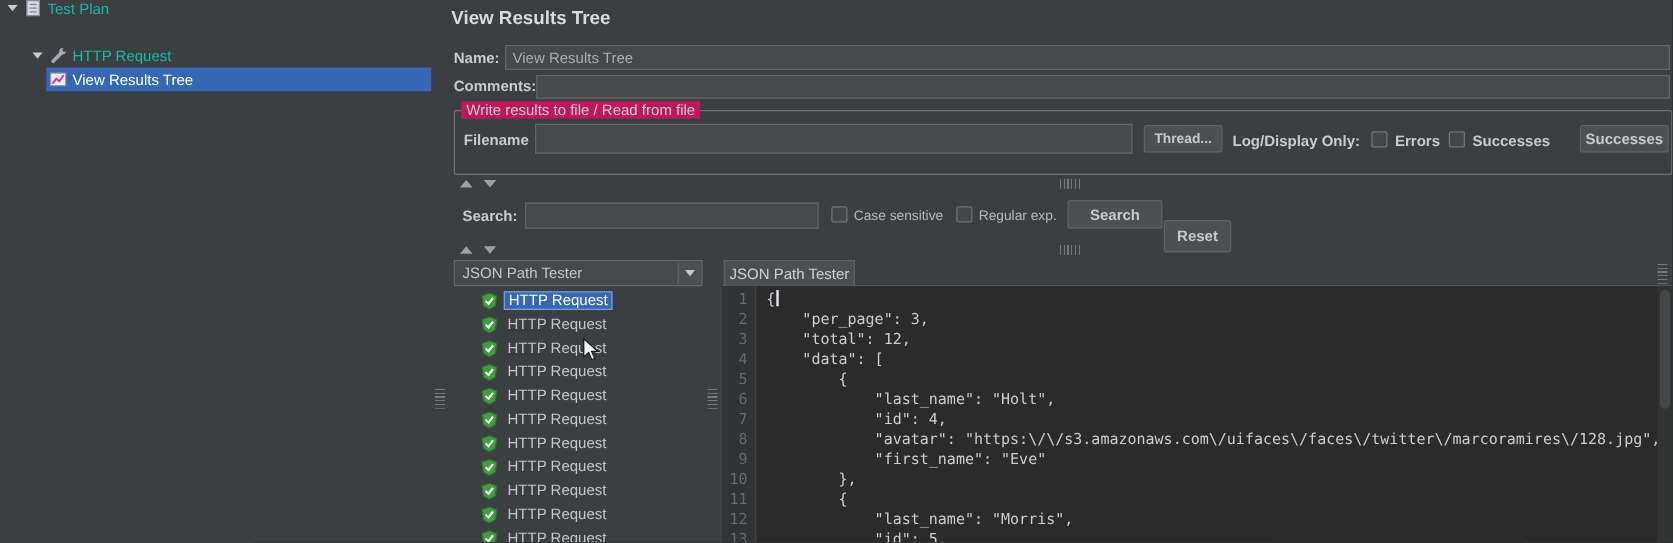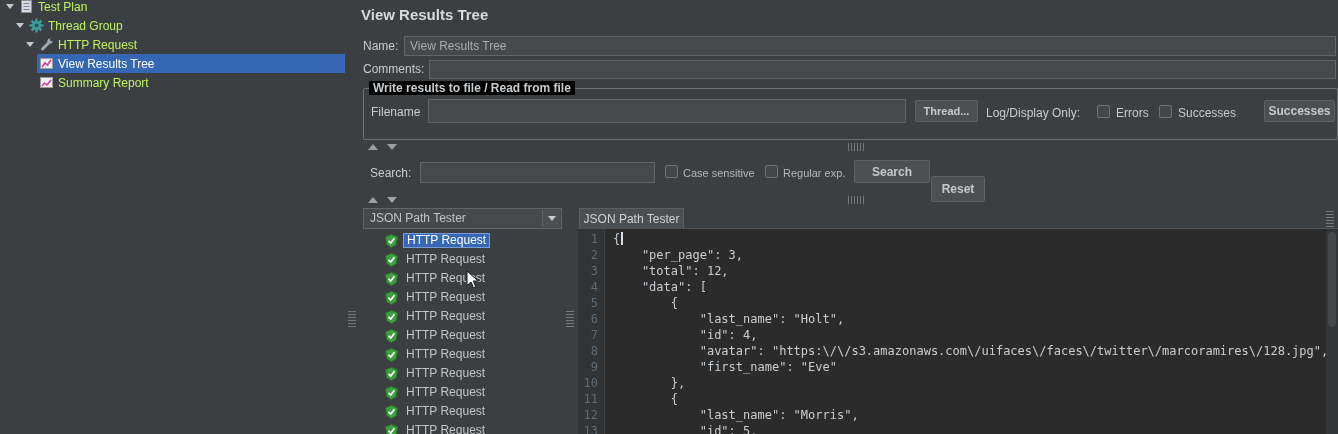--- a/index.html
+++ b/index.html
@@ -5,47 +5,47 @@
   html,body{margin:0;padding:0;background:#2b2b2b}
   #root{position:relative;width:1338px;height:434px;background:#3c3f41;
         font-family:"Liberation Sans",sans-serif;font-size:12px;color:#bbbbbb;overflow:hidden}
 
   
   #tree{position:absolute;left:0;top:0;width:345px;height:434px;background:#3c3f41}
   .trow{position:absolute;left:0;right:0;height:19px;display:flex;align-items:center}
   .tri-exp{width:0;height:0;border-left:4px solid transparent;border-right:4px solid transparent;
            border-top:5px solid #c7cacc;margin-right:5px;flex:0 0 auto}
   .ticon{width:15px;height:15px;margin-right:4px;flex:0 0 auto;display:inline-flex}
-  .tlabel{white-space:nowrap;color:#bef264}
+  .tlabel{white-space:nowrap;color:#14b8a6}
   .sel-wrap{display:flex;align-items:center;height:19px;flex:1;background:#3567b4;padding-left:2px}
   .sel-wrap .tlabel{color:#ffffff}
 
   
   .grip-h{position:absolute;width:17px;height:8px;
           background:repeating-linear-gradient(90deg,#75797b 0 1px,rgba(0,0,0,0) 1px 3px)}
   .grip-v{position:absolute;width:8px;height:17px;
           background:repeating-linear-gradient(0deg,#75797b 0 1px,rgba(0,0,0,0) 1px 3px)}
   .spl-arrows{position:absolute;display:flex;gap:9px;align-items:center;height:8px}
   .tri-up{width:0;height:0;border-left:5px solid transparent;border-right:5px solid transparent;
           border-bottom:6px solid #9da1a4}
   .tri-down{width:0;height:0;border-left:5px solid transparent;border-right:5px solid transparent;
           border-top:6px solid #9da1a4}
 
   
   #main{position:absolute;left:359px;top:0;width:979px;height:434px}
   #page-title{position:absolute;left:2px;top:6px;font-size:15px;font-weight:bold;color:#d8dadb;white-space:nowrap}
-  .blabel{position:absolute;font-weight:normal;color:#c8cccf;white-space:nowrap}
+  .blabel{position:absolute;font-weight:bold;color:#c8cccf;white-space:nowrap}
   .slabel{position:absolute;font-size:11px;color:#b4b8ba;white-space:nowrap}
   .inp{position:absolute;background:#45494a;border:1px solid #646464;color:#a9adb0;
        font:12px "Liberation Sans",sans-serif;padding:0 5px;box-sizing:border-box;outline:none}
   .btn{position:absolute;background:#4c5052;border:1px solid #5e6266;border-radius:2px;color:#c6cacd;
        font-weight:bold;font-size:12px;font-family:inherit;display:flex;align-items:center;justify-content:center;padding:0;cursor:default}
   .chk{position:absolute;width:13px;height:13px;background:#43474a;border:1px solid #6f7375;border-radius:2px;box-sizing:border-box}
   .group{position:absolute;border:1px solid #6e7275;border-radius:2px}
-  .legend{position:absolute;top:-8px;left:5px;background:#000000;padding:0 4px;font-weight:bold;color:#c8cccf;white-space:nowrap}
+  .legend{position:absolute;top:-8px;left:5px;background:#be185d;padding:0 4px;font-weight:normal;color:#c8cccf;white-space:nowrap}
 
   
   #results-panel{position:absolute;left:4px;top:208px;width:199px;height:226px}
   .combo{position:absolute;left:0;top:0;right:0;height:21px;background:#45494a;border:1px solid #646464;box-sizing:border-box}
   .combo-text{position:absolute;left:6px;top:2px;color:#c2c6c8;white-space:nowrap}
   .combo-btn{position:absolute;right:1px;top:1px;bottom:1px;width:17px;background:#4c5052;
              display:flex;align-items:center;justify-content:center;border-left:1px solid #5e6266}
   .combo-arrow{width:0;height:0;border-left:4px solid transparent;border-right:4px solid transparent;border-top:5px solid #c7cacc}
   #rlist{position:absolute;left:0;top:23px;right:0;bottom:0;overflow:hidden}
   .litem{height:19px;display:flex;align-items:center;padding-left:22px}
@@ -86,38 +86,20 @@
         <svg width="15" height="15">
             <rect x="2.5" y="1.5" width="10" height="12" fill="#d9dadb" stroke="#8a8d8f"></rect>
             <line x1="4.5" y1="4.5" x2="10.5" y2="4.5" stroke="#7d7fae"></line>
             <line x1="4.5" y1="7.5" x2="10.5" y2="7.5" stroke="#7d7fae"></line>
             <line x1="4.5" y1="10.5" x2="10.5" y2="10.5" stroke="#7d7fae"></line>
           </svg>
       </span>
       <span class="tlabel">Test Plan</span>
     </div>
 
-    <div class="trow" style="top:16px;padding-left:16px">
-      <span class="tri-exp"></span>
-      <span class="ticon">
-        <svg width="15" height="15">
-            <g fill="#3e9c9c">
-              <rect x="6.3" y="0.5" width="2.4" height="14"></rect>
-              <rect x="0.5" y="6.3" width="14" height="2.4"></rect>
-              <g transform="rotate(45 7.5 7.5)">
-                <rect x="6.3" y="0.5" width="2.4" height="14"></rect>
-                <rect x="0.5" y="6.3" width="14" height="2.4"></rect>
-              </g>
-              <circle cx="7.5" cy="7.5" r="4.6"></circle>
-            </g>
-            <circle cx="7.5" cy="7.5" r="2" fill="#23595c"></circle>
-          </svg>
-      </span>
-      <span class="tlabel">Thread Group</span>
-    </div>
 
     <div class="trow" style="top:35px;padding-left:26px">
       <span class="tri-exp"></span>
       <span class="ticon">
         <svg width="15" height="15">
             <path d="M3.5 12 L10.5 5" stroke="#9fabb4" stroke-width="3" stroke-linecap="round"></path>
             <circle cx="11" cy="4" r="2.6" fill="#9fabb4"></circle>
             <circle cx="12.4" cy="2.8" r="1.5" fill="#3c3f41"></circle>
           </svg>
       </span>
@@ -129,29 +111,20 @@
         <span class="ticon">
           <svg width="15" height="15">
               <rect x="1.5" y="2.5" width="12" height="10" fill="#efefef" stroke="#9a9a9a"></rect>
               <path d="M3 11 L6 7 L8.5 9 L12 4" stroke="#d23a9b" fill="none" stroke-width="1.6"></path>
             </svg>
         </span>
         <span class="tlabel">View Results Tree</span>
       </div>
     </div>
 
-    <div class="trow" style="top:73px;padding-left:39px">
-      <span class="ticon">
-        <svg width="15" height="15">
-            <rect x="1.5" y="2.5" width="12" height="10" fill="#efefef" stroke="#9a9a9a"></rect>
-            <path d="M3 11 L5.5 8 L8 10 L12 5" stroke="#d23a9b" fill="none" stroke-width="1.6"></path>
-          </svg>
-      </span>
-      <span class="tlabel">Summary Report</span>
-    </div>
   </div>
 
   <div style="position:absolute;left:345px;top:0;width:14px;height:434px">
     <span class="grip-v" style="left:3px;top:310px"></span>
   </div>
 
   <div id="main">
 
     <div id="page-title">View Results Tree</div>
 

